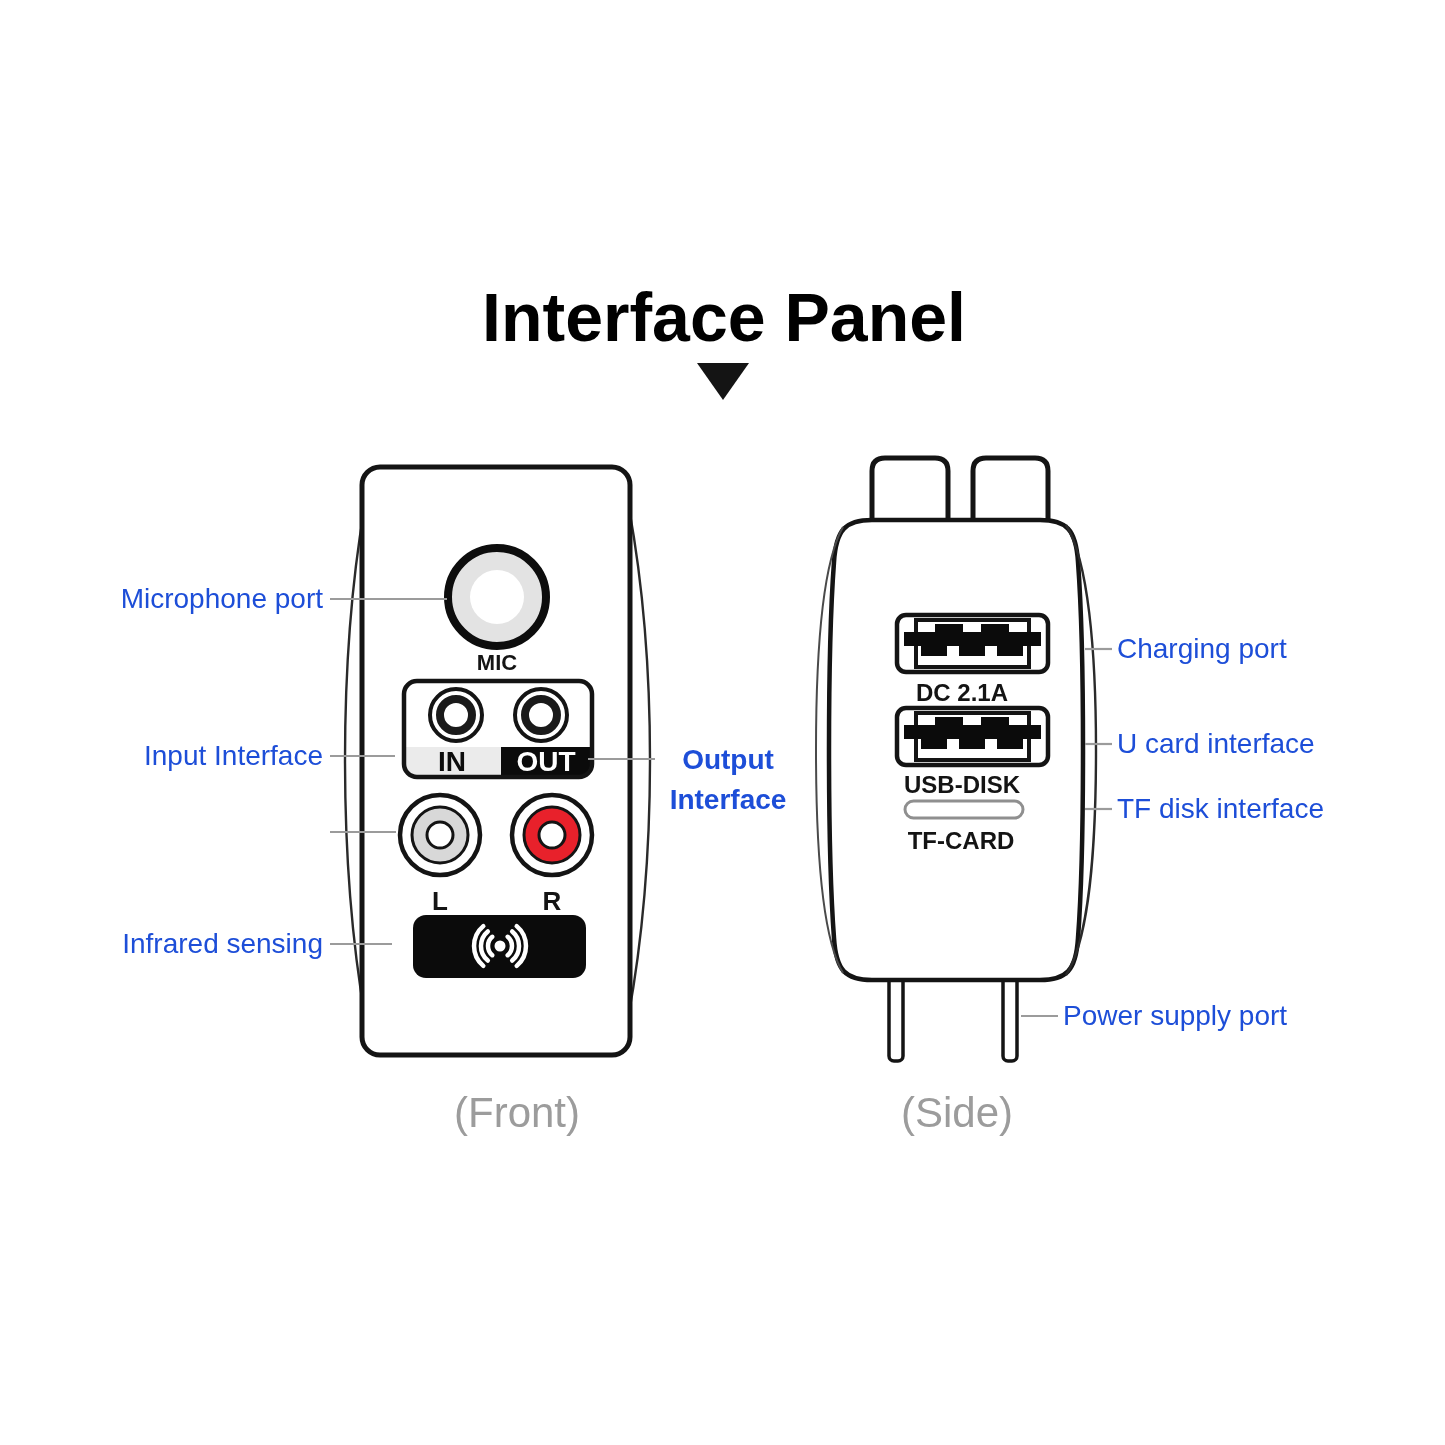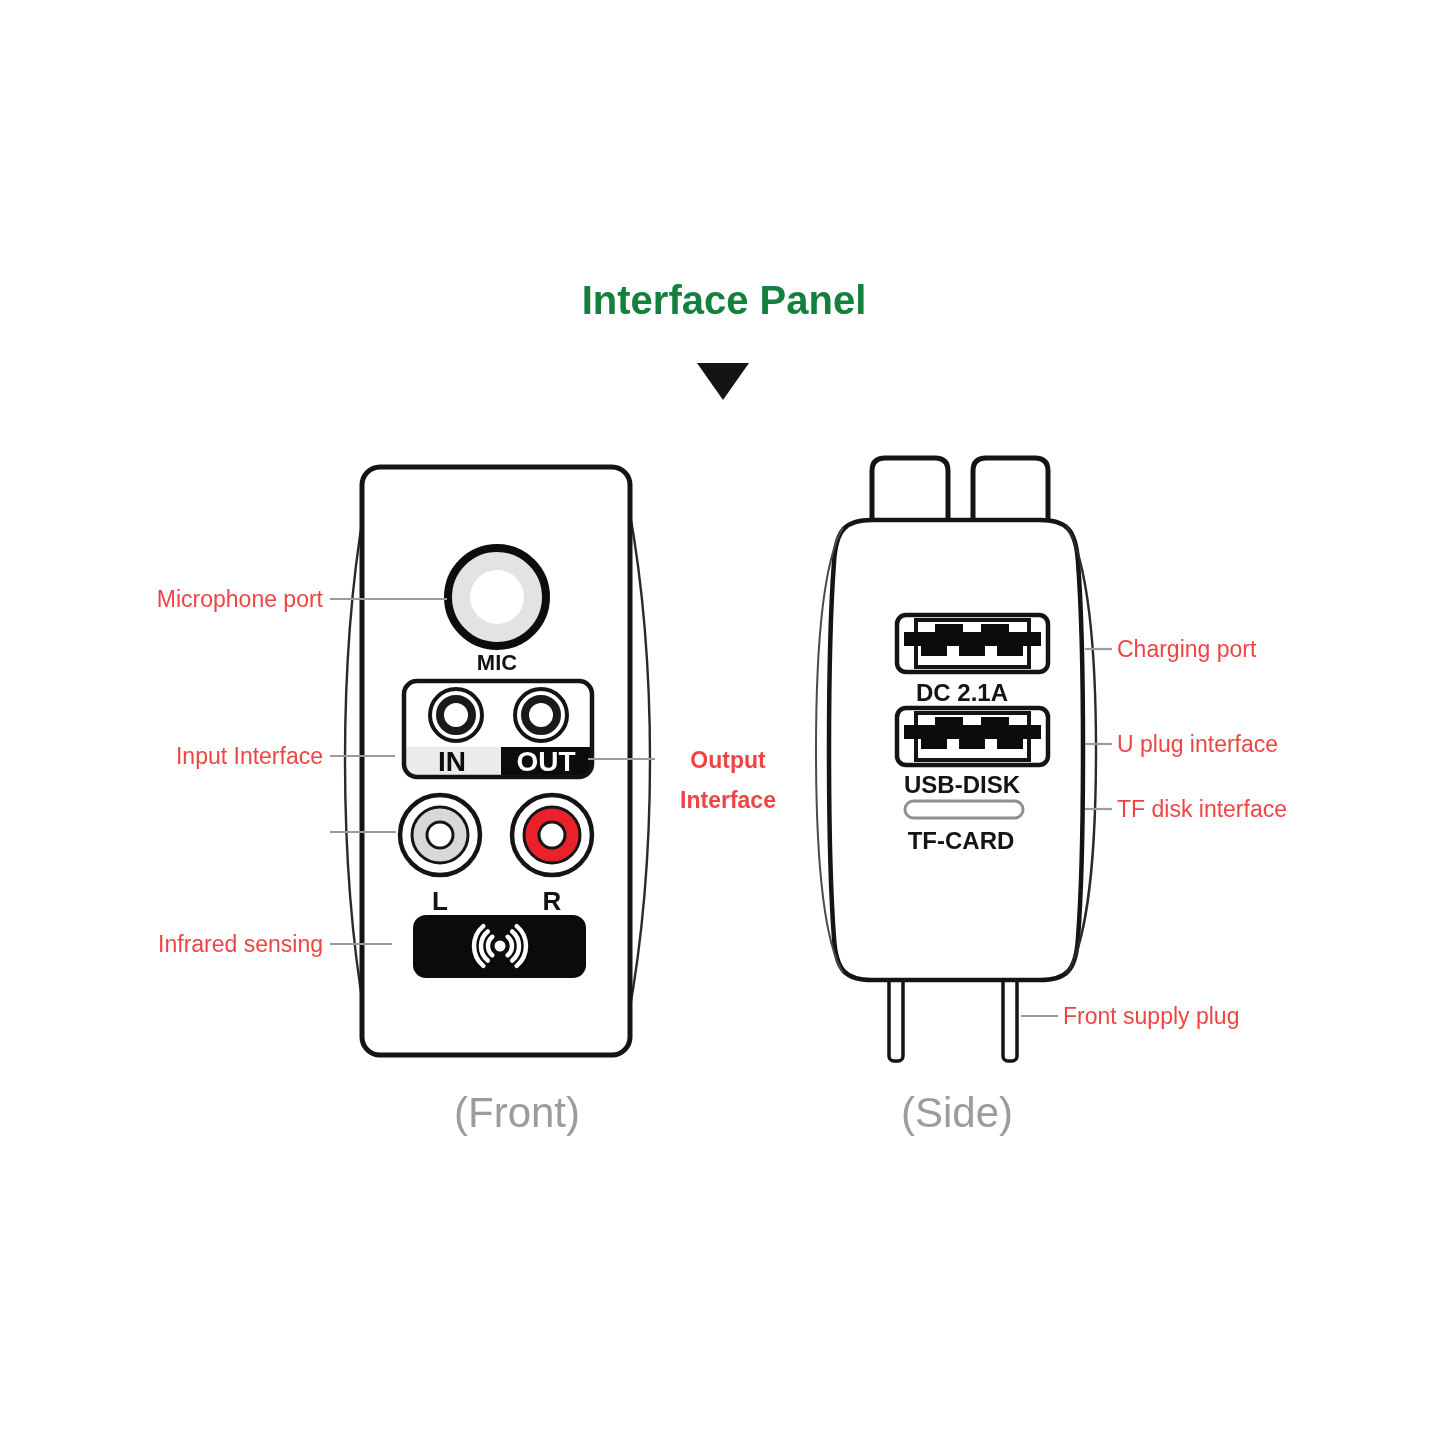--- a/index.html
+++ b/index.html
@@ -2,29 +2,29 @@
 <html><head>
 <meta charset="utf-8">
 <style>
   html,body{margin:0;padding:0;background:#ffffff;}
   .canvas{
     position:relative;width:1445px;height:1445px;background:#ffffff;
     font-family:"Liberation Sans", sans-serif;overflow:hidden;
   }
   .title{
     position:absolute;left:724px;top:278px;transform:translateX(-50%);
-    font-size:40px;font-weight:600;color:#15803d;letter-spacing:0px;white-space:nowrap;
+    font-size:68px;font-weight:600;color:#000000;letter-spacing:0px;white-space:nowrap;
   }
   .triangle{
     position:absolute;left:723px;top:363px;transform:translateX(-50%);
     width:0;height:0;border-left:26px solid transparent;border-right:26px solid transparent;
     border-top:37px solid #141414;
   }
   .ann{
-    position:absolute;color:#ef4444;font-size:23px;font-weight:400;
+    position:absolute;color:#1d4ed8;font-size:28px;font-weight:400;
     line-height:36px;white-space:nowrap;
   }
   .ann-left{left:0;width:323px;text-align:right;}
   .ann-2line{text-align:center;white-space:normal;}
   .ann-2line span{display:block;}
   .caption{
     position:absolute;color:#9c9c9c;font-size:42px;font-weight:400;
     transform:translateX(-50%);white-space:nowrap;
   }
   svg{position:absolute;left:0;top:0;}
@@ -147,20 +147,20 @@
   <div class="ann ann-left" style="top:581px;">Microphone port</div>
   <div class="ann ann-left" style="top:738px;">Input Interface</div>
   <div class="ann ann-left" style="top:926px;">Infrared sensing</div>
 
   <div class="ann ann-2line" style="left:647px;top:740px;width:162px;line-height:40px;font-weight:bold;">
     <span>Output</span>
     <span>Interface</span>
   </div>
 
   <div class="ann" style="left:1117px;top:631px;">Charging port</div>
-  <div class="ann" style="left:1117px;top:726px;">U plug interface</div>
+  <div class="ann" style="left:1117px;top:726px;">U card interface</div>
   <div class="ann" style="left:1117px;top:791px;">TF disk interface</div>
-  <div class="ann" style="left:1063px;top:998px;">Front supply plug</div>
+  <div class="ann" style="left:1063px;top:998px;">Power supply port</div>
 
   <div class="caption" style="left:501px;top:1089px;margin-left:16px;">(Front)</div>
   <div class="caption" style="left:957px;top:1089px;">(Side)</div>
 
 </div>
 
 </body></html>

